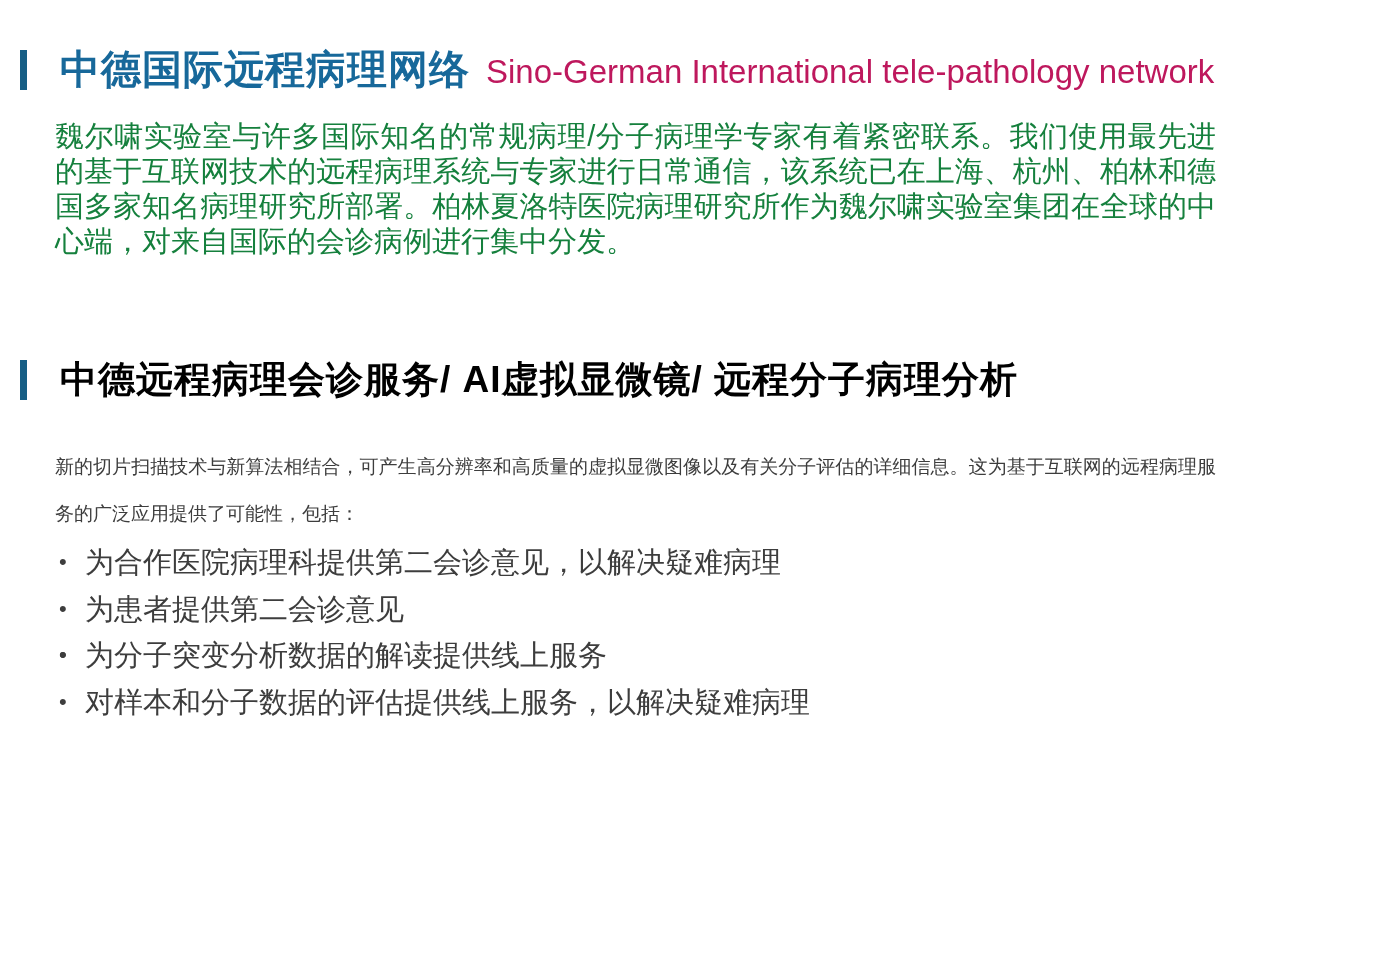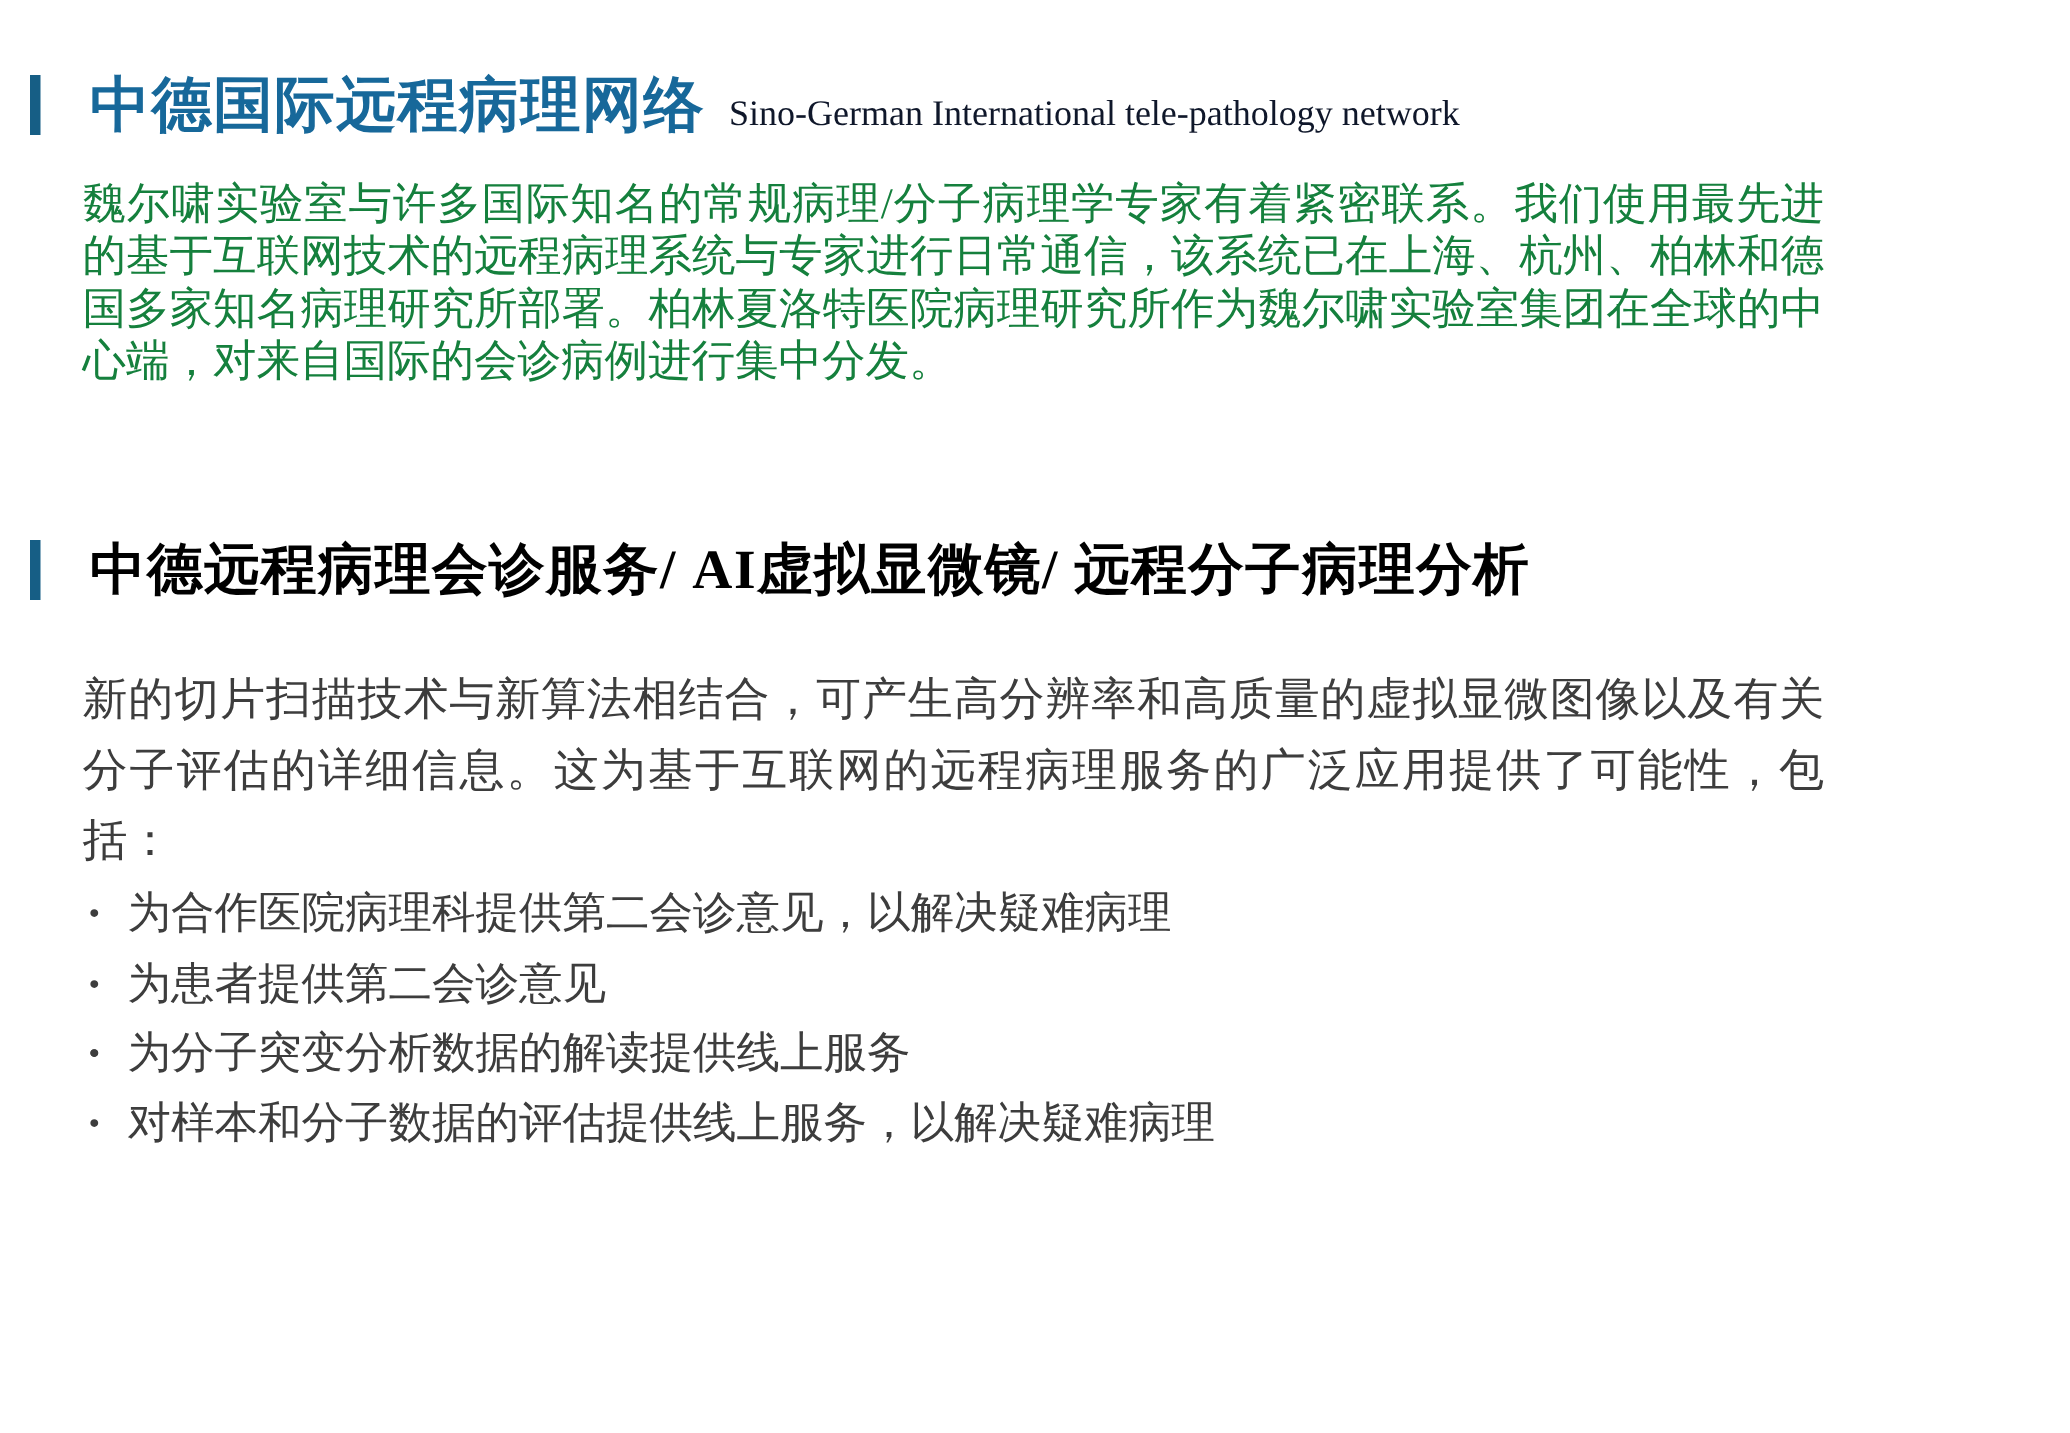--- a/index.html
+++ b/index.html
@@ -9,21 +9,20 @@
     font-family: "Liberation Sans", "DejaVu Sans", sans-serif;
   }
   .page {
     position: relative;
     width: 1264px;
     height: 955px;
     background: #ffffff;
     overflow: hidden;
     box-sizing: border-box;
     padding: 42px 48px 0 20px;
-    font-family: Liberation Serif, serif;
   }
   .section-heading {
     display: flex;
     align-items: baseline;
     margin: 0 0 0 0;
   }
   .heading-bar {
     display: inline-block;
     width: 7px;
     height: 40px;
@@ -33,23 +32,23 @@
     flex: 0 0 auto;
   }
   .heading-zh {
     color: #17689A;
     font-weight: 700;
     font-size: 40px;
     letter-spacing: 1px;
     white-space: nowrap;
   }
   .heading-en {
-    color: #0f172a;
+    color: #be185d;
     font-weight: 400;
-    font-size: 24px;
+    font-size: 33px;
     margin-left: 16px;
     white-space: nowrap;
   }
   .body-copy {
     margin: 22px 0 0 35px;
     color: #15803d;
     font-size: 29px;
     line-height: 35px;
     text-align: justify;
     text-justify: inter-ideograph;
@@ -63,21 +62,21 @@
   .heading-2-zh {
     color: #000000;
     font-weight: 700;
     font-size: 37px;
     letter-spacing: 1px;
     white-space: nowrap;
   }
   .intro-copy {
     margin: 38px 0 0 35px;
     color: #3D3D3D;
-    font-size: 30px;
+    font-size: 19px;
     line-height: 47px;
     text-align: justify;
     text-justify: inter-ideograph;
   }
   .bullet-list {
     list-style: none;
     margin: 2px 0 0 35px;
     padding: 0;
   }
   .bullet-list li {

